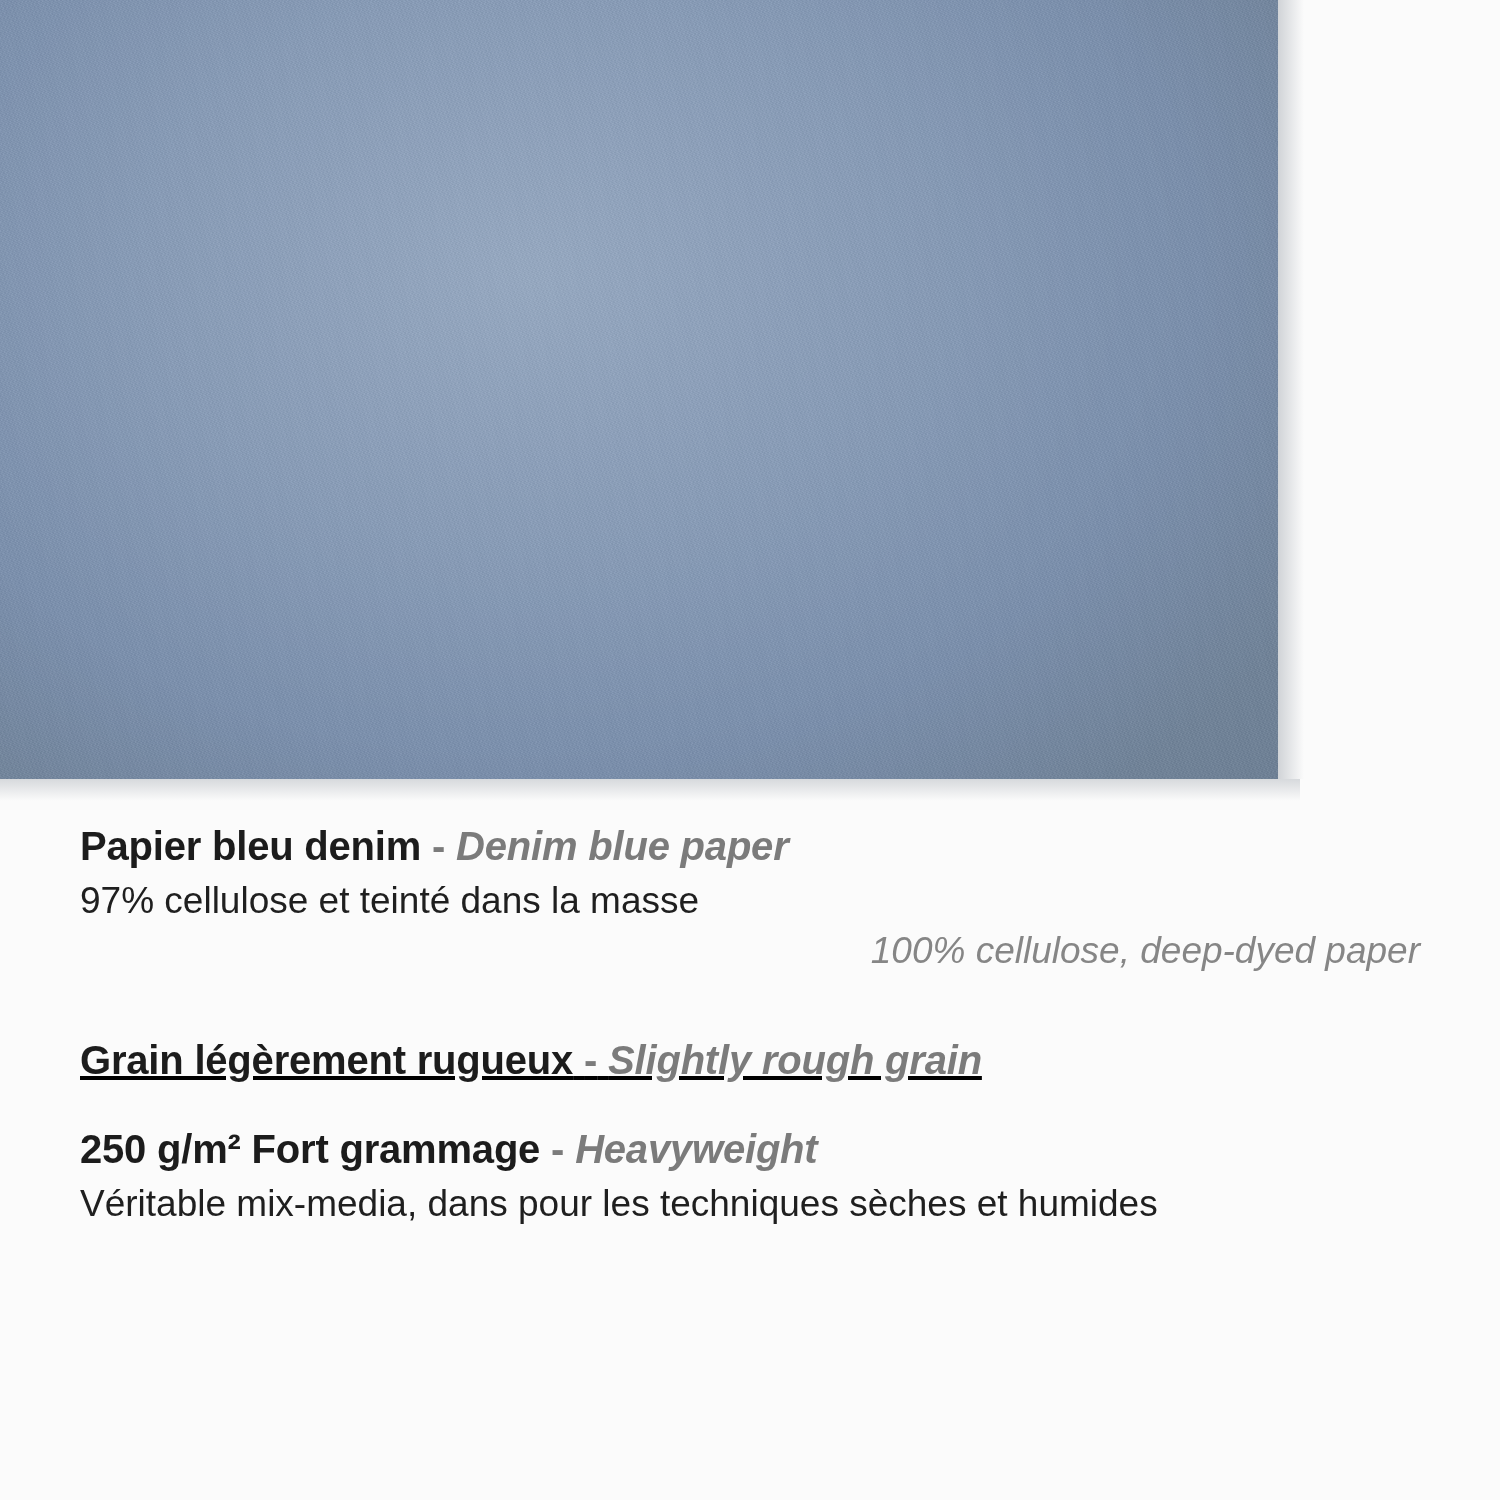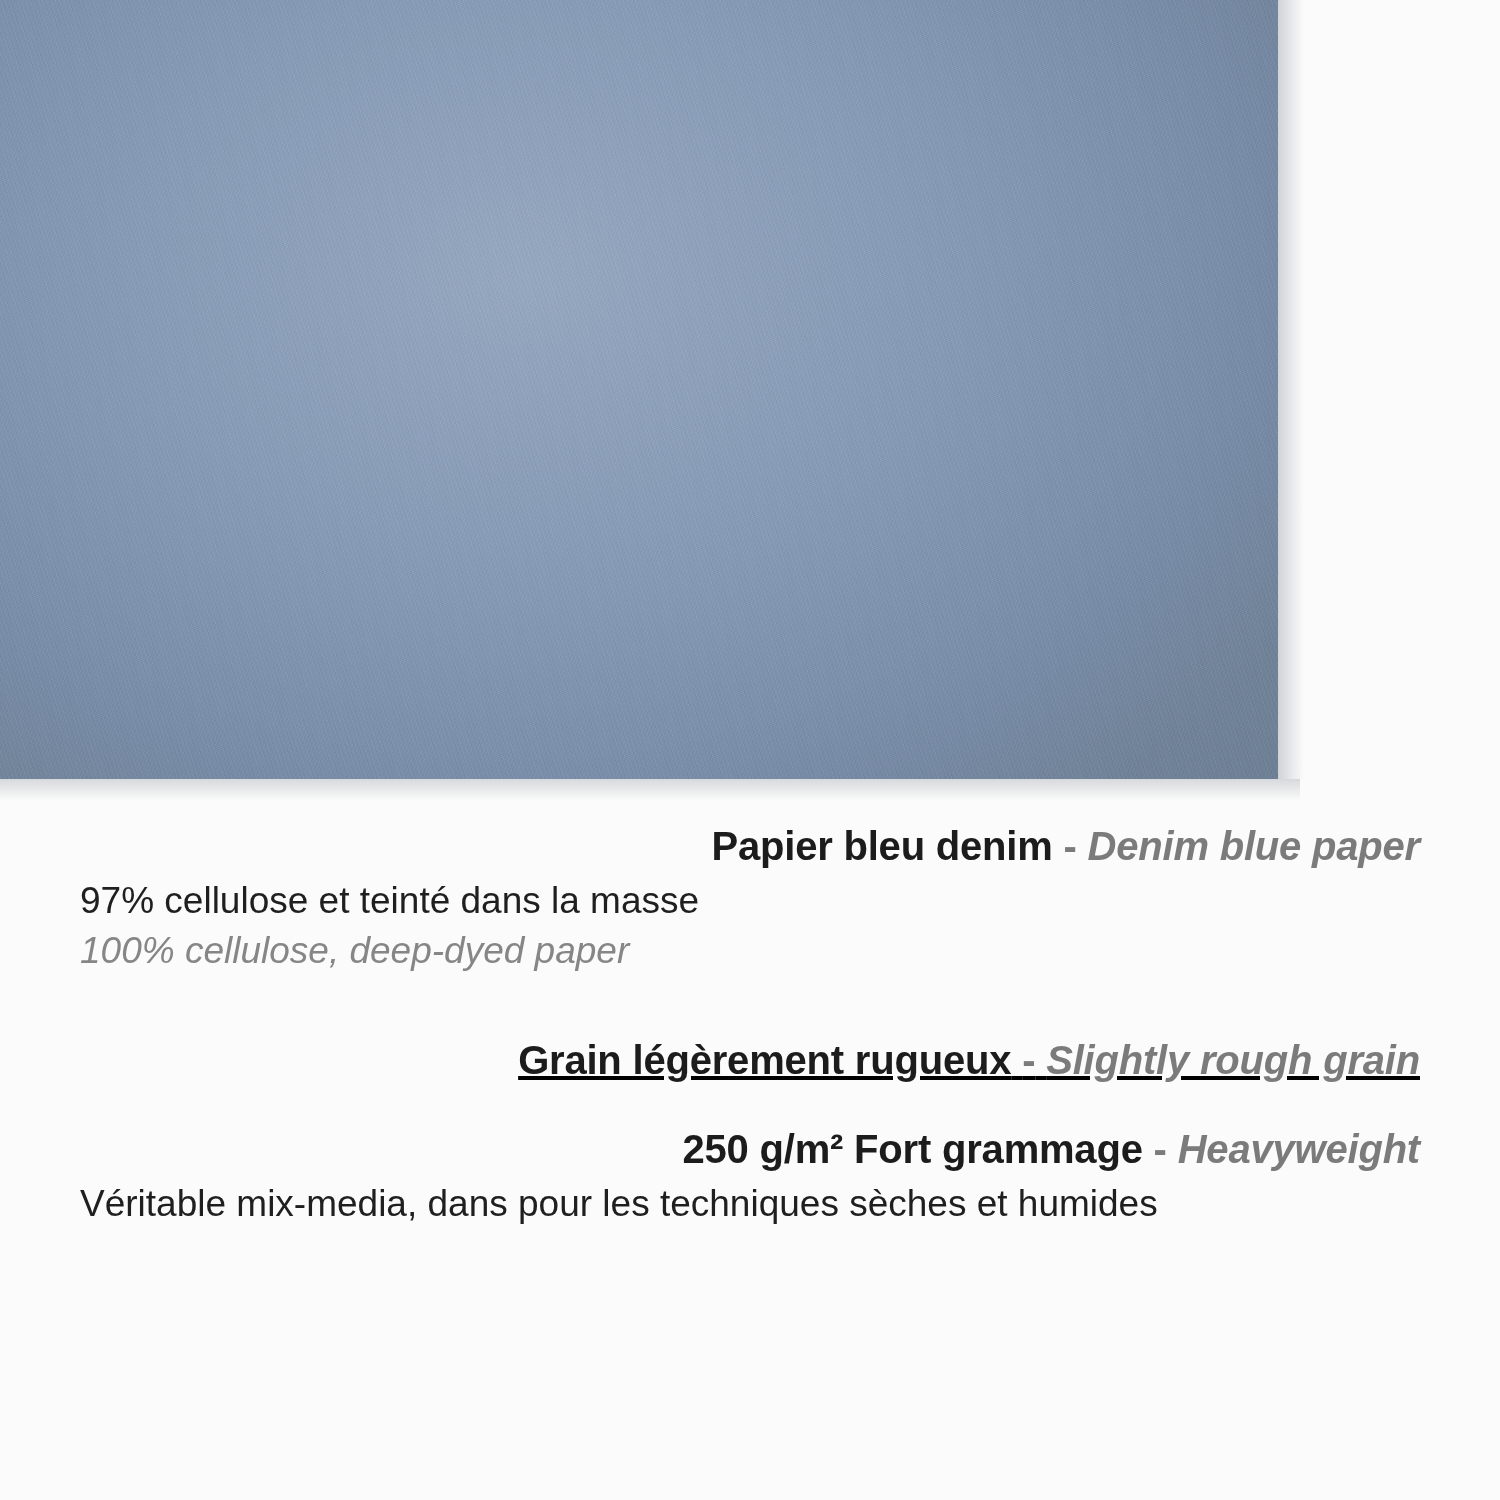--- a/index.html
+++ b/index.html
@@ -98,21 +98,20 @@
   .feature-block:last-child { margin-bottom: 16px; }
 
   .feature-heading {
     font-size: 40px;
     line-height: 1.22;
     font-weight: bold;
     color: #1c1c1c;
     letter-spacing: -0.2px;
     margin: 0 0 6px 0;
     white-space: nowrap;
-    text-align: right;
   }
   .feature-heading .en {
     font-style: italic;
     color: #7b7b7b;
     font-weight: bold;
   }
   .feature-heading .sep {
     color: #7b7b7b;
     font-weight: bold;
     font-style: normal;
@@ -128,20 +127,21 @@
   }
 
   .feature-en {
     font-size: 37px;
     line-height: 1.30;
     color: #868686;
     font-style: italic;
     font-weight: normal;
     margin: 0;
     white-space: nowrap;
+    text-align: right;
   }
 
   .block-1 { margin-top: 22px; }
   .block-2 { margin-top: 61px; text-decoration: underline; }
   .block-3 { margin-top: 40px; }
 </style>
 </head>
 <body>
 
 <div id="page">

